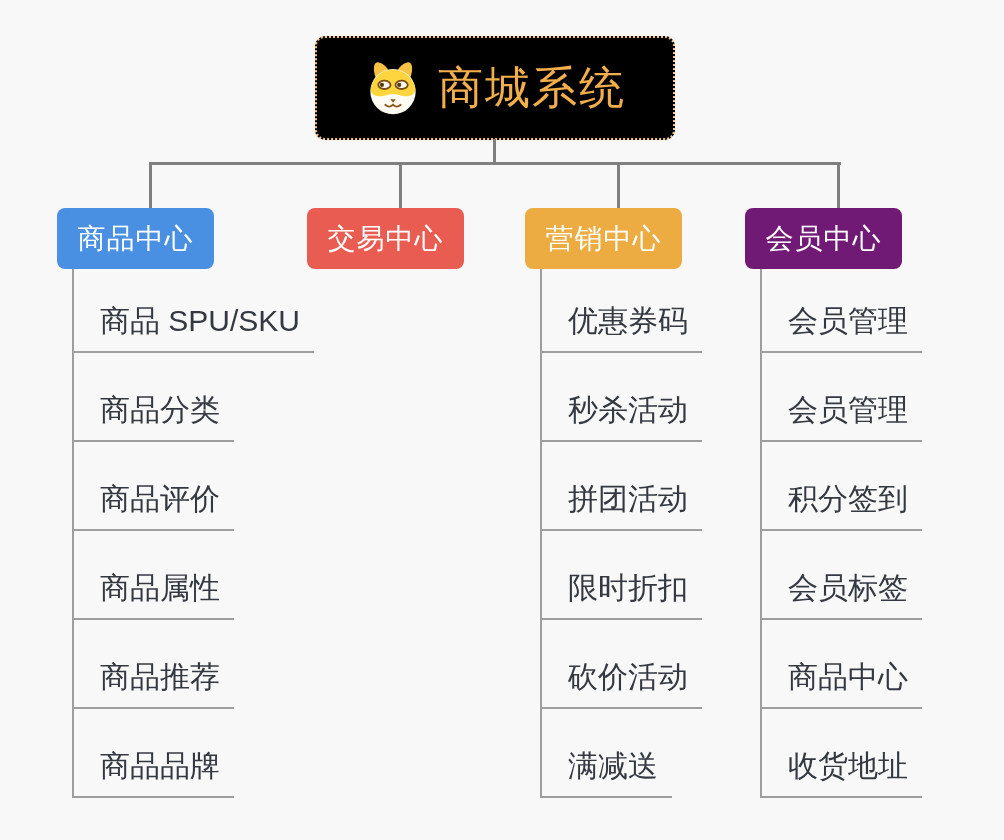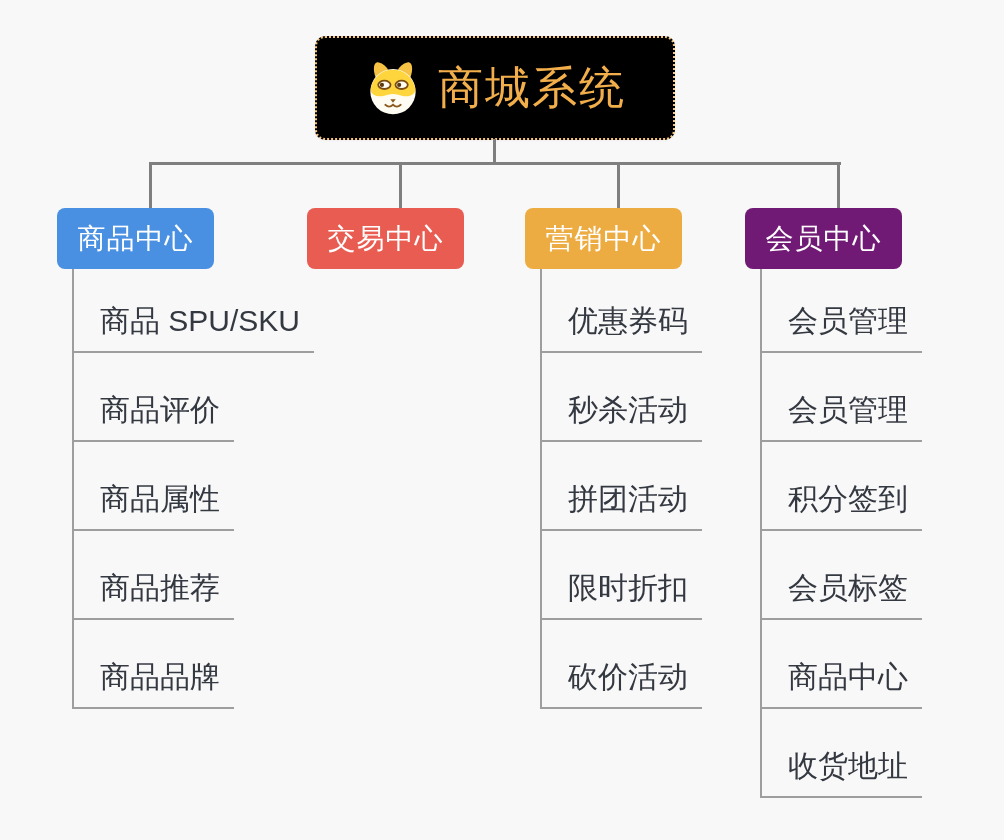--- a/index.html
+++ b/index.html
@@ -78,20 +78,23 @@
   <div class="conn conn-drop d3"></div>
   <div class="conn conn-drop d4"></div>
 
   <div class="branch-col col-1">
     <div class="branch-node" style="background: rgb(74, 144, 226);">商品中心</div>
     <div class="leaves">
       <div class="leaf-row first">
           <span class="leaf">商品 SPU/SKU</span>
         </div>
       <div class="leaf-row">
+          <span class="leaf">商品分类</span>
+        </div>
+      <div class="leaf-row">
           <span class="leaf">商品评价</span>
         </div>
       <div class="leaf-row">
           <span class="leaf">商品属性</span>
         </div>
       <div class="leaf-row">
           <span class="leaf">商品推荐</span>
         </div>
       <div class="leaf-row">
           <span class="leaf">商品品牌</span>
@@ -114,20 +117,23 @@
         </div>
       <div class="leaf-row">
           <span class="leaf">拼团活动</span>
         </div>
       <div class="leaf-row">
           <span class="leaf">限时折扣</span>
         </div>
       <div class="leaf-row">
           <span class="leaf">砍价活动</span>
         </div>
+      <div class="leaf-row">
+          <span class="leaf">满减送</span>
+        </div>
     </div>
   </div>
 
   <div class="branch-col col-4">
     <div class="branch-node" style="background: #701a75;">会员中心</div>
     <div class="leaves">
       <div class="leaf-row first">
           <span class="leaf">会员管理</span>
         </div>
       <div class="leaf-row">

